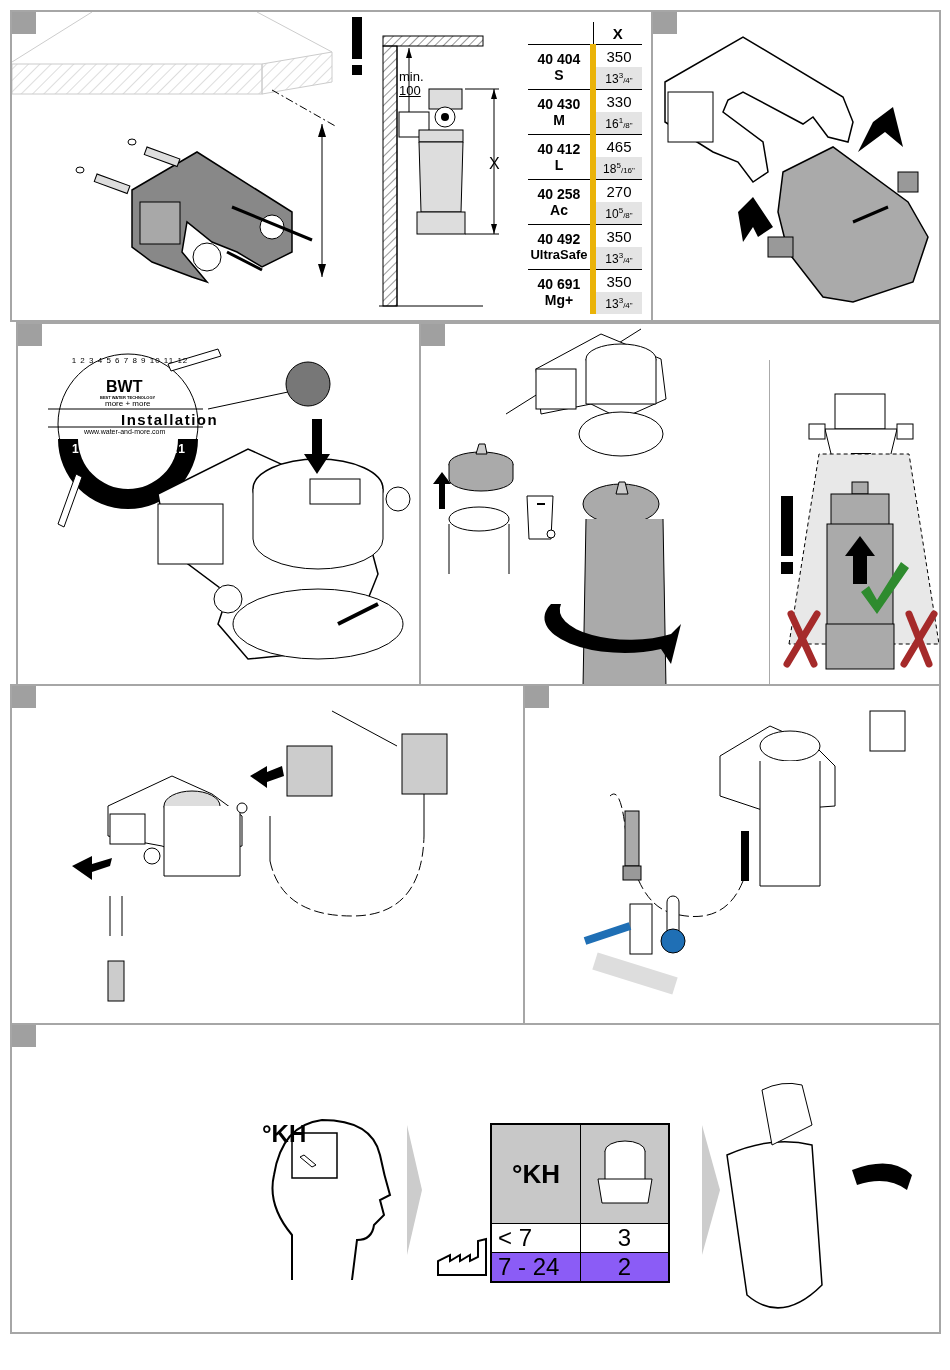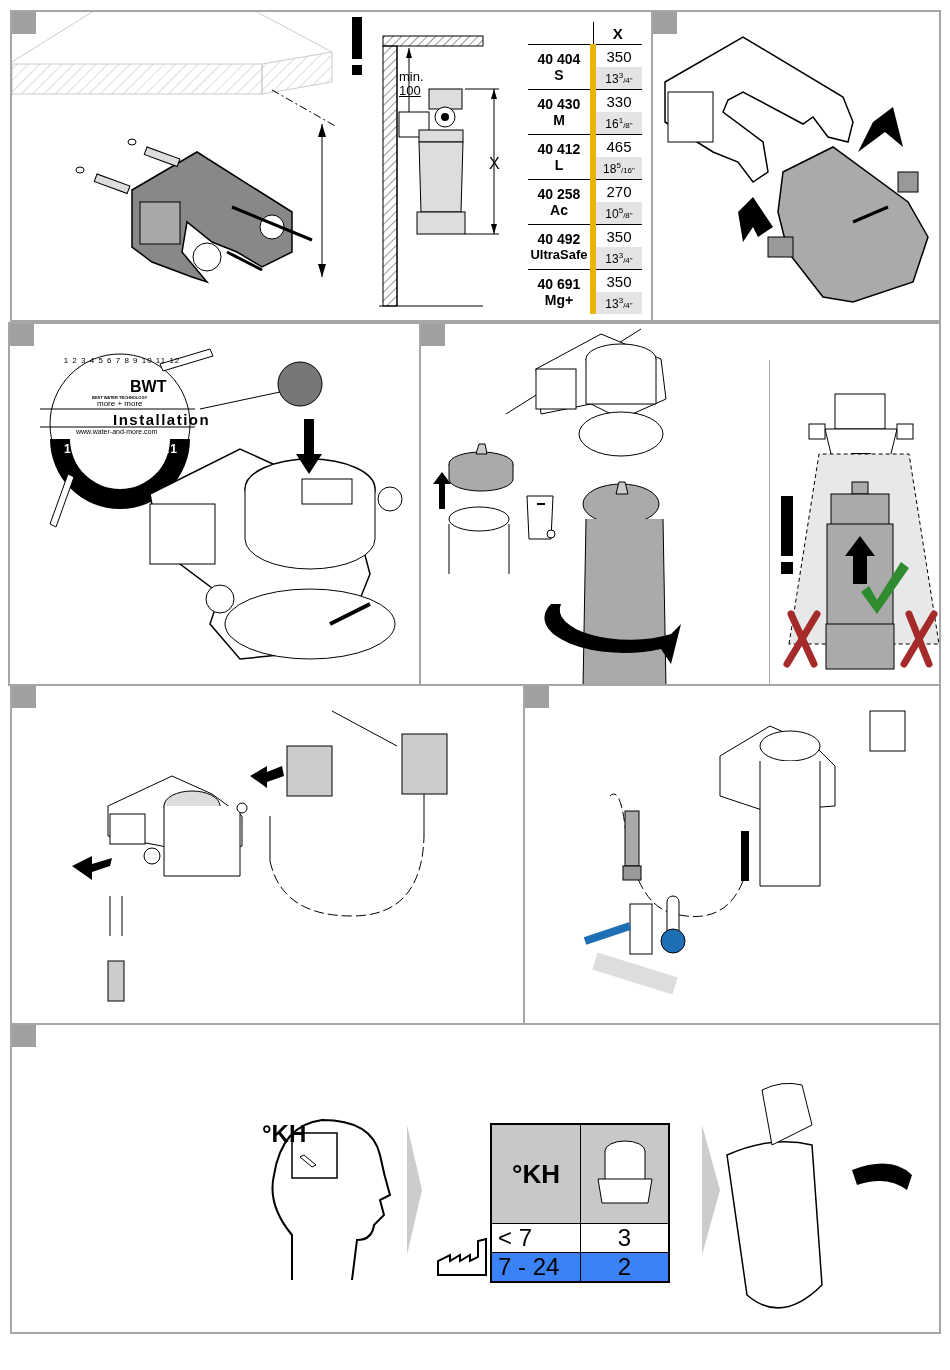--- a/index.html
+++ b/index.html
@@ -15,21 +15,21 @@
   .dim-table .mm{font-size:15px;}
   .dim-table .inch{background:#e4e4e4;font-size:12px;}
   .dim-table tr.sep td{border-top:1.5px solid #000;}
   .dim-table .hdr{font-weight:bold;font-size:15px;}
   .small{font-size:13px;font-weight:bold;}
   
   .kh-table{position:absolute;left:488px;top:1121px;width:180px;border-collapse:collapse;border:2px solid #000;}
   .kh-table td{border:1.5px solid #000;padding:0 6px;font-size:24px;height:28px;}
   .kh-table td.c{text-align:center;}
   .kh-table tr.head td{background:#c8c8c8;height:98px;}
-  .kh-table tr.shade td{background:#3b82f6;}
+  .kh-table tr.shade td{background:#8b5cf6;}
 </style>
 </head>
 <body>
 
 <div class="panel" style="left:10px;top:10px;width:341px;height:312px;">
   <div class="tab"></div>
   <svg width="341" height="312">
     <defs>
       <pattern id="hatch" width="8" height="8" patternUnits="userSpaceOnUse" patternTransform="rotate(45)">
         <line x1="0" y1="0" x2="0" y2="8" stroke="#bbb" stroke-width="1"></line>
@@ -167,21 +167,21 @@
     <rect x="15" y="80" width="45" height="50" fill="#fff" stroke="#000"></rect>
     <path d="M130 160 L180 135 L255 190 L275 225 L260 270 L200 290 L170 285 L135 240 L125 200 Z" fill="#aaa" stroke="#000" stroke-width="1.5"></path>
     <rect x="115" y="225" width="25" height="20" fill="#999" stroke="#000"></rect>
     <rect x="245" y="160" width="20" height="20" fill="#999" stroke="#000"></rect>
     <polygon points="220,110 240,95 250,135 232,120 205,140" fill="#000"></polygon>
     <polygon points="85,200 100,185 120,215 105,225 100,215 90,230" fill="#000"></polygon>
     <line x1="200" y1="210" x2="235" y2="195" stroke="#000" stroke-width="3"></line>
   </svg>
 </div>
 
-<div class="panel" style="left:8px;top:322px;width:438px;height:364px;">
+<div class="panel" style="left:16px;top:322px;width:438px;height:364px;">
   <div class="tab"></div>
   <svg width="411" height="364">
 
     <circle cx="110" cy="100" r="70" fill="#fff" stroke="#000"></circle>
     <path d="M40 115 A70 70 0 0 0 180 115 L160 115 A50 50 0 0 1 60 115 Z" fill="#000"></path>
     <line x1="30" y1="85" x2="185" y2="85" stroke="#000"></line>
     <line x1="30" y1="103" x2="185" y2="103" stroke="#000"></line>
 
     <g>
       <polygon points="150,40 200,25 203,32 153,47" fill="#fff" stroke="#000"></polygon>
@@ -195,21 +195,21 @@
     <ellipse cx="300" cy="165" rx="65" ry="30" fill="#fff" stroke="#000" stroke-width="1.5"></ellipse>
     <path d="M235 165 L235 215 A65 30 0 0 0 365 215 L365 165" fill="#fff" stroke="#000"></path>
     <ellipse cx="300" cy="300" rx="85" ry="35" fill="#fff" stroke="#000"></ellipse>
     <rect x="292" y="155" width="50" height="25" fill="#fff" stroke="#000"></rect>
     <path d="M294 95 L304 95 L304 130 L312 130 L299 150 L286 130 L294 130 Z" fill="#000"></path>
     <circle cx="210" cy="275" r="14" fill="#fff" stroke="#000"></circle>
     <circle cx="380" cy="175" r="12" fill="#fff" stroke="#000"></circle>
     <line x1="320" y1="300" x2="360" y2="280" stroke="#000" stroke-width="4"></line>
   </svg>
   <div class="t" style="left:42px;top:32px;width:140px;font-size:8px;text-align:center;letter-spacing:1px;"><span>1 </span><span>2 </span><span>3 </span><span>4 </span><span>5 </span><span>6 </span><span>7 </span><span>8 </span><span>9 </span><span>10 </span><span>11 </span><span>12 </span></div>
-  <span class="t" style="left:88px;top:54px;font-size:16px;font-weight:bold;margin-left:32px;">BWT</span>
+  <span class="t" style="left:88px;top:54px;font-size:16px;font-weight:bold;">BWT</span>
   <span class="t" style="left:82px;top:71px;font-size:4px;font-weight:bold;">BEST WATER TECHNOLOGY</span>
   <span class="t" style="left:87px;top:75px;font-size:8px;">more + more</span>
   <span class="t" style="left:55px;top:87px;font-size:15px;font-weight:bold;letter-spacing:1.5px;margin-left:48px;">Installation</span>
   <span class="t" style="left:66px;top:104px;font-size:7px;">www.water-and-more.com</span>
   <div class="t" style="left:50px;top:118px;width:122px;font-size:12px;font-weight:bold;color:#fff;text-align:center;letter-spacing:1px;"><span>16 </span><span>17 </span><span>18 </span><span>19 </span><span>20 </span><span>21 </span></div>
 </div>
 
 <div class="panel" style="left:419px;top:322px;width:352px;height:364px;border-right:none;">
   <div class="tab"></div>
   <svg width="352" height="364">

